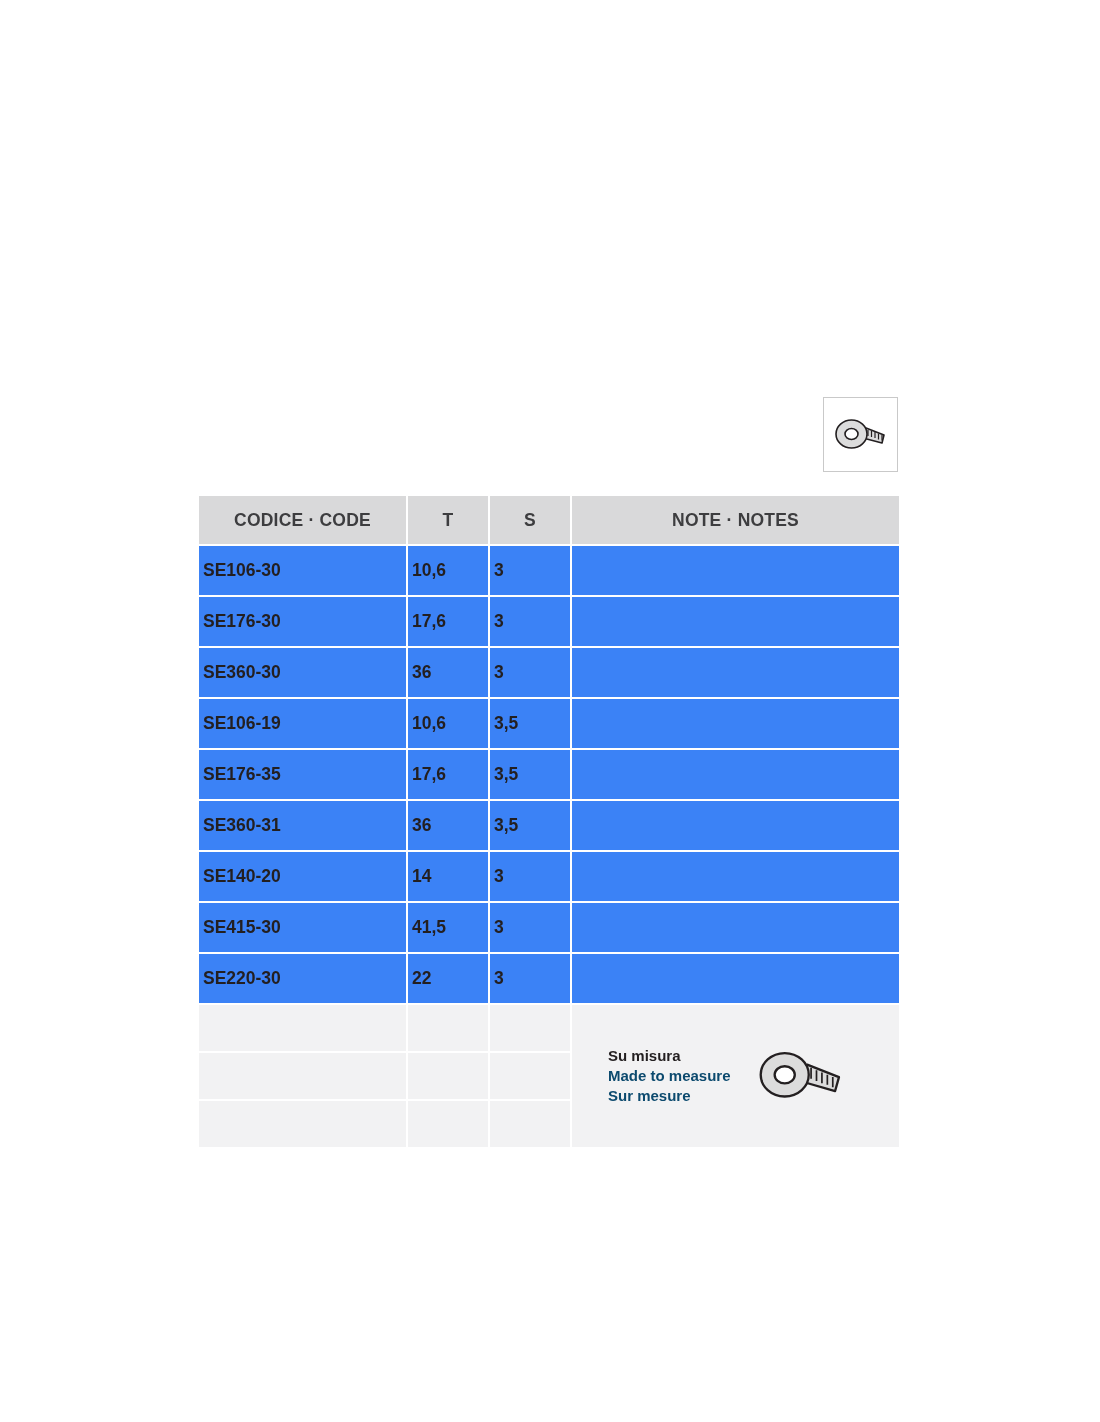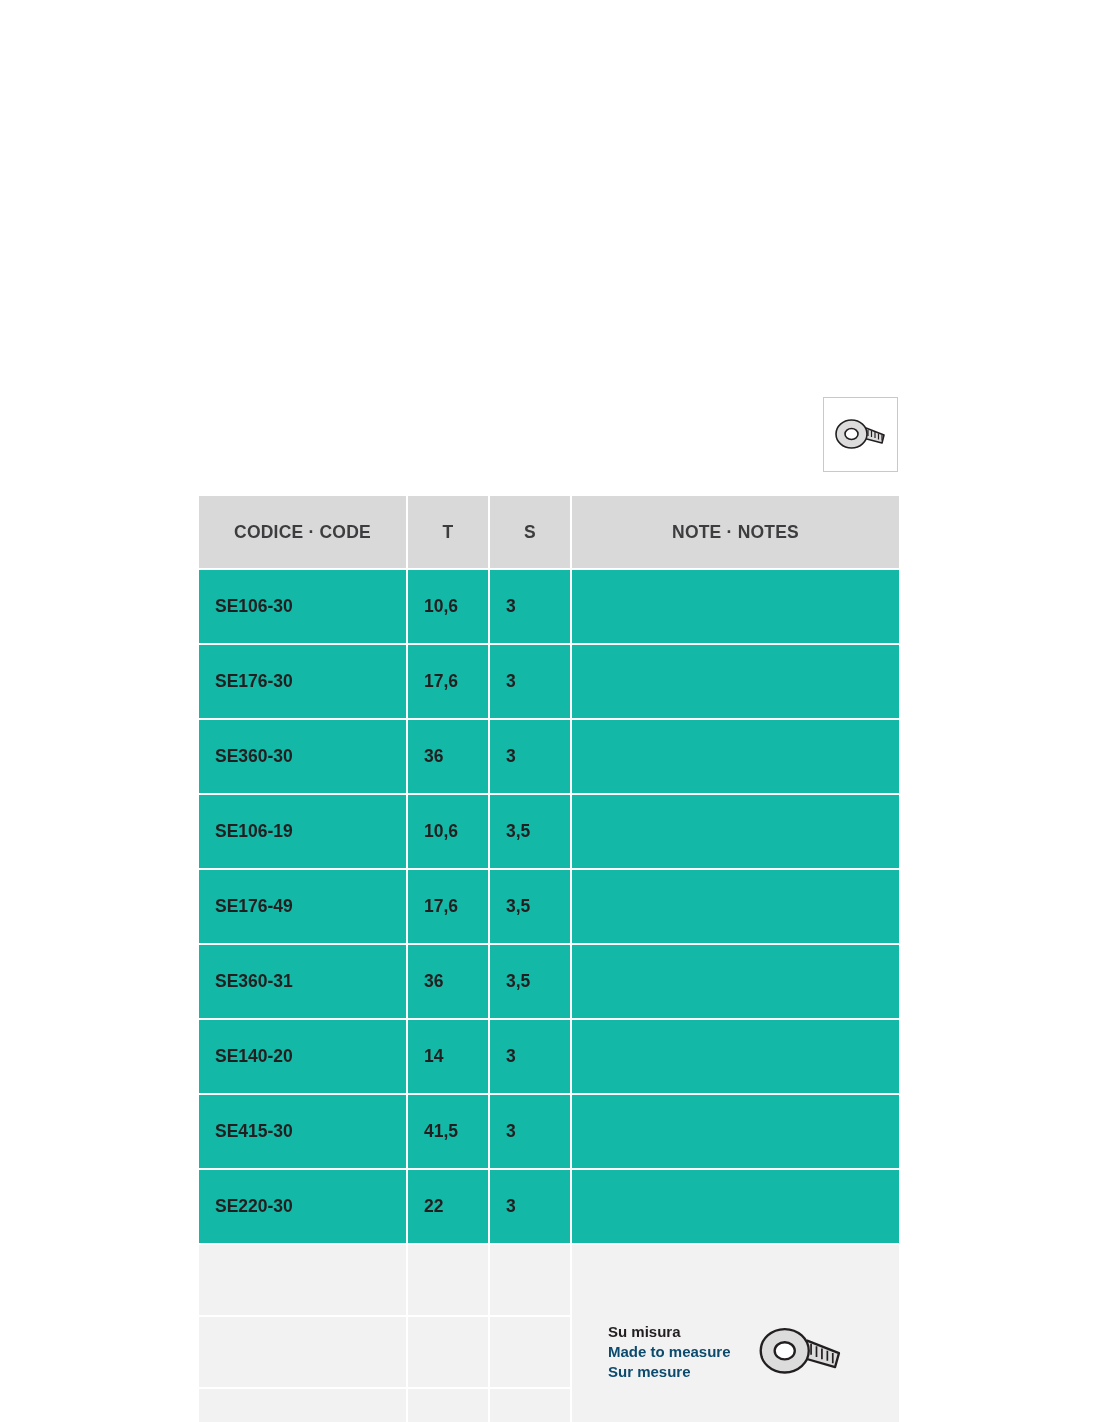--- a/index.html
+++ b/index.html
@@ -40,39 +40,39 @@
     table-layout: fixed;
   }
   .spec-table col.c-code { width: 208px; }
   .spec-table col.c-t    { width: 82px; }
   .spec-table col.c-s    { width: 82px; }
   .spec-table col.c-note { width: 328px; }
 
   .spec-table th,
   .spec-table td {
     border: 0;
-    padding: 16px;
+    padding: 4px;
     height: 41px;
     vertical-align: middle;
     font-size: 17px;
   }
 
   
   .spec-table thead th {
     background: #d9d9da;
     color: #3d3d3f;
     font-weight: bold;
     font-size: 17.5px;
     letter-spacing: 0.2px;
     height: 40px;
   }
 
   
   .spec-table tbody td {
-    background: #14b8a6;
+    background: #3b82f6;
     color: #231f20;
     font-weight: bold;
     font-size: 17.5px;
   }
   
   .spec-table tbody tr td { border-bottom: 2px solid #ffffff; }
   .spec-table thead th    { border-bottom: 2px solid #ffffff; }
   .spec-table th + th,
   .spec-table td + td { border-left: 2px solid #ffffff; }
 
@@ -156,21 +156,21 @@
       <td>3</td>
       <td></td>
     </tr>
     <tr>
       <td>SE106-19</td>
       <td>10,6</td>
       <td>3,5</td>
       <td></td>
     </tr>
     <tr>
-      <td>SE176-49</td>
+      <td>SE176-35</td>
       <td>17,6</td>
       <td>3,5</td>
       <td></td>
     </tr>
     <tr>
       <td>SE360-31</td>
       <td>36</td>
       <td>3,5</td>
       <td></td>
     </tr>

